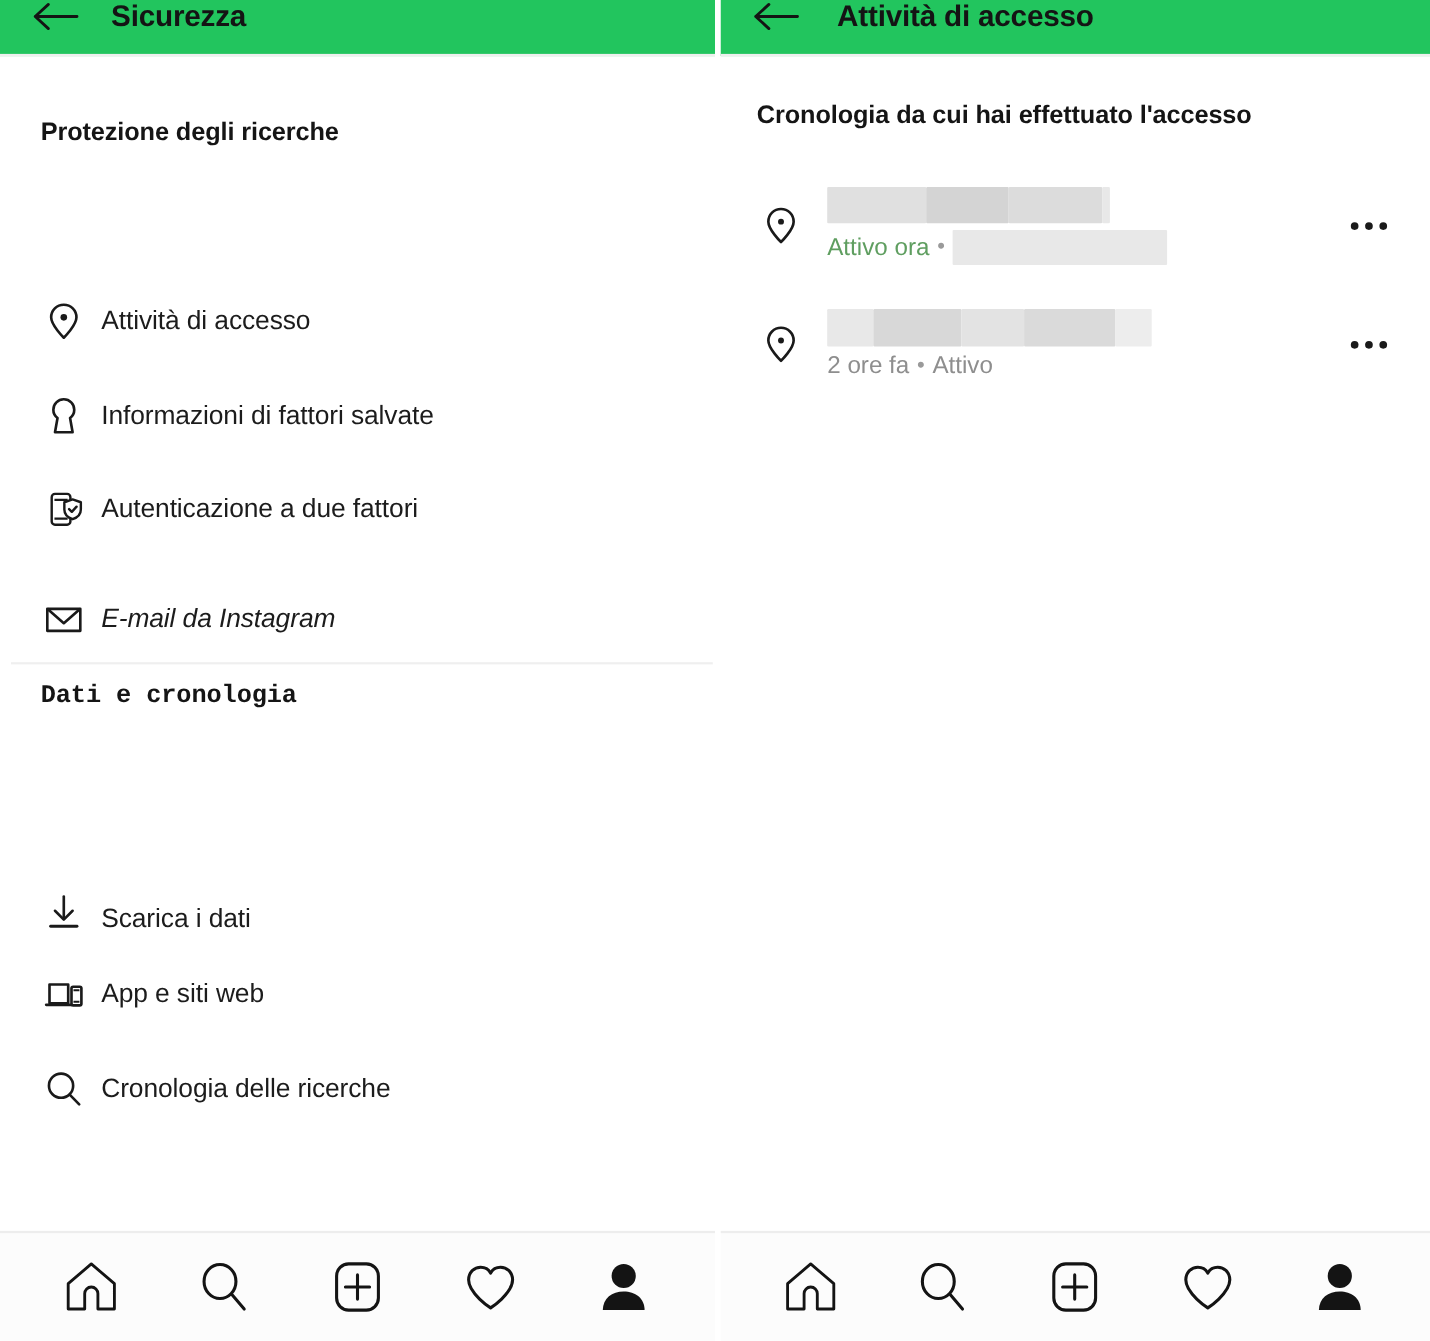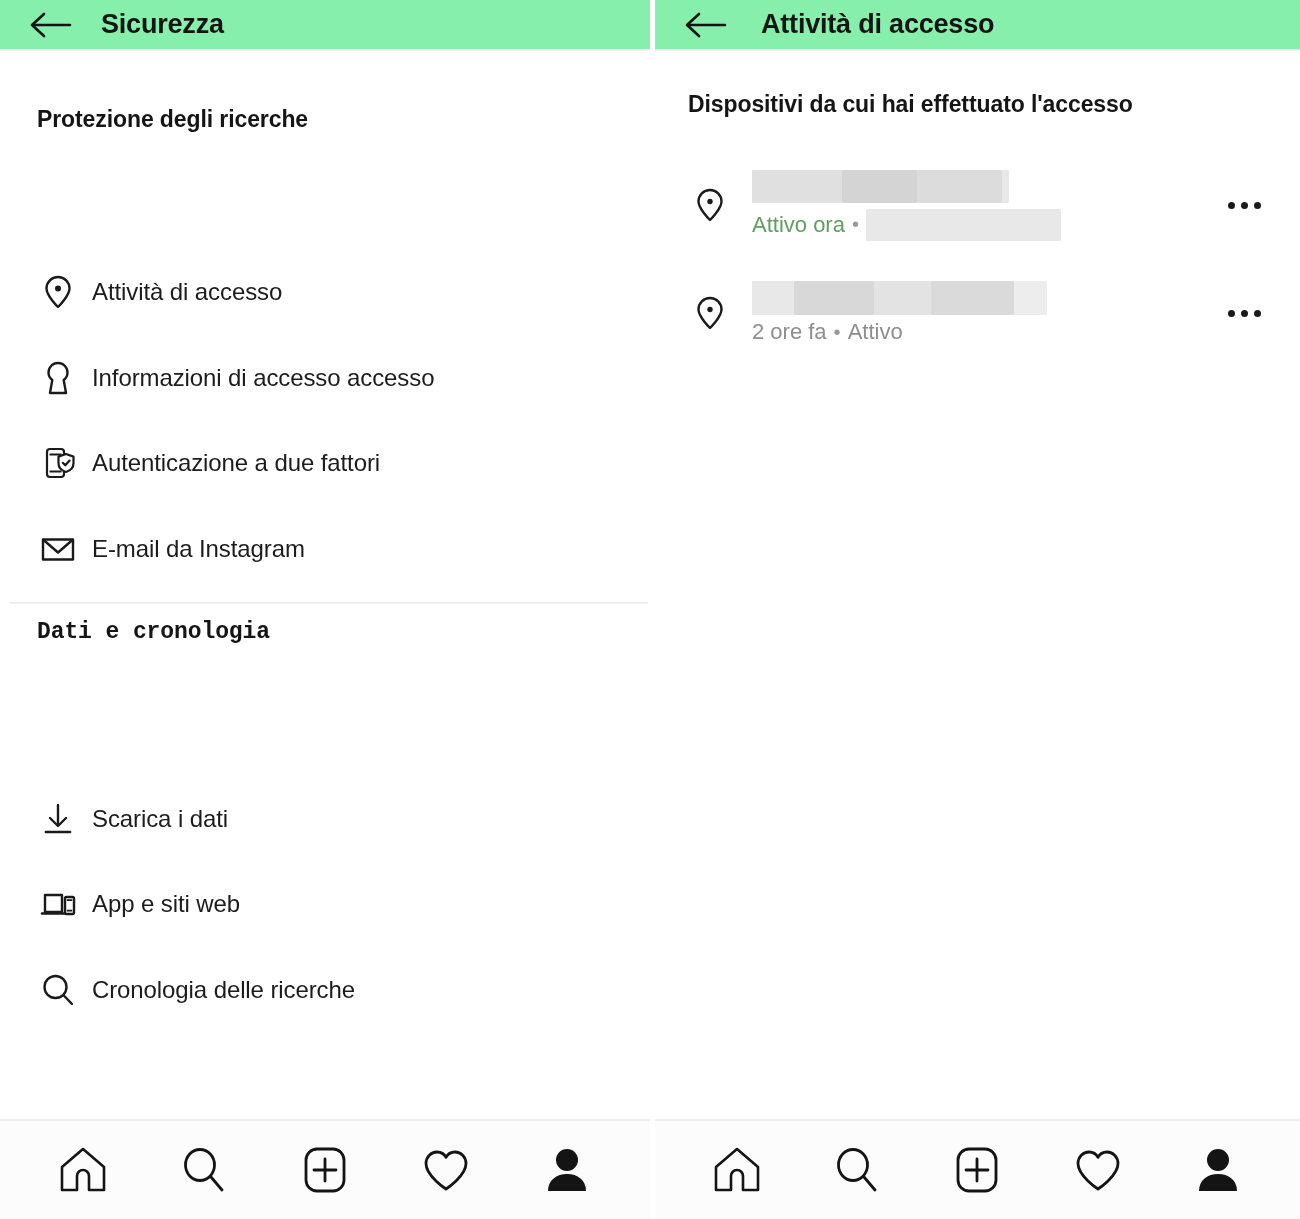--- a/index.html
+++ b/index.html
@@ -27,24 +27,23 @@
   }
   .panel-left  { width: 650px; }
   .panel-gap   { width: 5px; background: #ffffff; height: 1219px; }
   .panel-right { width: 645px; }
 
   
   .app-header {
     position: absolute;
     top: 0; left: 0; right: 0;
     height: 49px;
-    background: #86efac;
+    background: #22c55e;
     border-bottom: 2px solid #efefef;
     display: flex;
-    align-items: center;
   }
   .back-arrow {
     width: 46px;
     height: 30px;
     margin-left: 28px;
     display: flex;
     align-items: center;
     justify-content: flex-start;
     cursor: pointer;
   }
@@ -220,51 +219,51 @@
       </span>
       <span class="menu-label ml-b">Attività di accesso</span>
     </div>
 
     <div class="menu-row" style="top:347px;">
       <span class="menu-icon">
         <svg width="42" height="42" viewBox="0 0 42 42">
           <path d="M21 6 C15.7 6 11.5 10.2 11.5 15.5 C11.5 18.6 13 21.3 15.3 23 L13 36 L29 36 L26.7 23 C29 21.3 30.5 18.6 30.5 15.5 C30.5 10.2 26.3 6 21 6 Z" fill="none" stroke="#1a1a1a" stroke-width="2.4" stroke-linejoin="round"></path>
         </svg>
       </span>
-      <span class="menu-label ml-b">Informazioni di accesso accesso</span>
+      <span class="menu-label ml-b">Informazioni di fattori salvate</span>
     </div>
 
     <div class="menu-row" style="top:432px;">
       <span class="menu-icon">
         <svg width="42" height="42" viewBox="0 0 42 42">
           <path d="M10 10 a3 3 0 0 1 3-3 h11 a3 3 0 0 1 3 3 v22 a3 3 0 0 1 -3 3 h-11 a3 3 0 0 1 -3 -3 Z" fill="none" stroke="#1a1a1a" stroke-width="2.2" stroke-linejoin="round"></path>
           <path d="M12.5 12.5 h12 M12.5 29.5 h12" fill="none" stroke="#1a1a1a" stroke-width="2"></path>
           <path d="M29 12 L36.5 14.6 v6.6 c0 4.4 -3.3 7.4 -7.5 8.8 c-4.2 -1.4 -7.5 -4.4 -7.5 -8.8 v-6.6 Z" fill="#ffffff" stroke="#1a1a1a" stroke-width="2.2" stroke-linejoin="round"></path>
           <path d="M25.8 20.8 L28.3 23.3 L32.6 18.6" fill="none" stroke="#1a1a1a" stroke-width="2.2" stroke-linecap="round" stroke-linejoin="round"></path>
         </svg>
       </span>
       <span class="menu-label ml-b">Autenticazione a due fattori</span>
     </div>
 
-    <div class="menu-row" style="top:518px;">
+    <div class="menu-row" style="top:532px;font-style:italic;">
       <span class="menu-icon">
         <svg width="42" height="42" viewBox="0 0 42 42">
           <rect x="6" y="11.5" width="30" height="20" fill="none" stroke="#1a1a1a" stroke-width="2.4" stroke-linejoin="round"></rect>
           <path d="M6 11.5 L21 24.5 L36 11.5" fill="none" stroke="#1a1a1a" stroke-width="2.4" stroke-linejoin="round"></path>
         </svg>
       </span>
       <span class="menu-label ml-b">E-mail da Instagram</span>
     </div>
 
     <div class="section-divider" style="top:602px;"></div>
 
     <div class="section-heading" style="left:37px; top:619px;font-family:Liberation Mono, monospace;">Dati e cronologia</div>
 
 
-    <div class="menu-row" style="top:788px;">
+    <div class="menu-row" style="top:788px;align-items:flex-end;">
       <span class="menu-icon">
         <svg width="42" height="42" viewBox="0 0 42 42">
           <path d="M21 7 V27" fill="none" stroke="#1a1a1a" stroke-width="2.4" stroke-linecap="round"></path>
           <path d="M13 20 L21 28 L29 20" fill="none" stroke="#1a1a1a" stroke-width="2.4" stroke-linecap="round" stroke-linejoin="round"></path>
           <path d="M9 34 H33" fill="none" stroke="#1a1a1a" stroke-width="2.6" stroke-linecap="round"></path>
         </svg>
       </span>
       <span class="menu-label ml-b">Scarica i dati</span>
     </div>
 
@@ -338,21 +337,21 @@
 
     <div class="app-header">
       <div class="back-arrow">
         <svg width="44" height="28" viewBox="0 0 44 28">
           <path d="M42 14 H4 M16 3 L4 14 L16 25" fill="none" stroke="#141414" stroke-width="2.6" stroke-linecap="round" stroke-linejoin="round"></path>
         </svg>
       </div>
       <div class="header-title">Attività di accesso</div>
     </div>
 
-    <div class="section-heading" style="left:33px; top:91px;">Dispositivi da cui hai effettuato l'accesso</div>
+    <div class="section-heading" style="left:33px; top:91px;">Cronologia da cui hai effettuato l'accesso</div>
 
     <div class="device-row" style="top:160px;">
       <span class="device-pin">
         <svg width="42" height="42" viewBox="0 0 42 42">
           <path d="M21 6 C14.6 6 9.5 11.1 9.5 17.5 C9.5 24.8 21 36 21 36 C21 36 32.5 24.8 32.5 17.5 C32.5 11.1 27.4 6 21 6 Z" fill="none" stroke="#1a1a1a" stroke-width="2.4" stroke-linejoin="round"></path>
           <circle cx="21" cy="17.5" r="2.7" fill="#1a1a1a"></circle>
         </svg>
       </span>
       <span class="device-body">
         <span class="redact-row">

